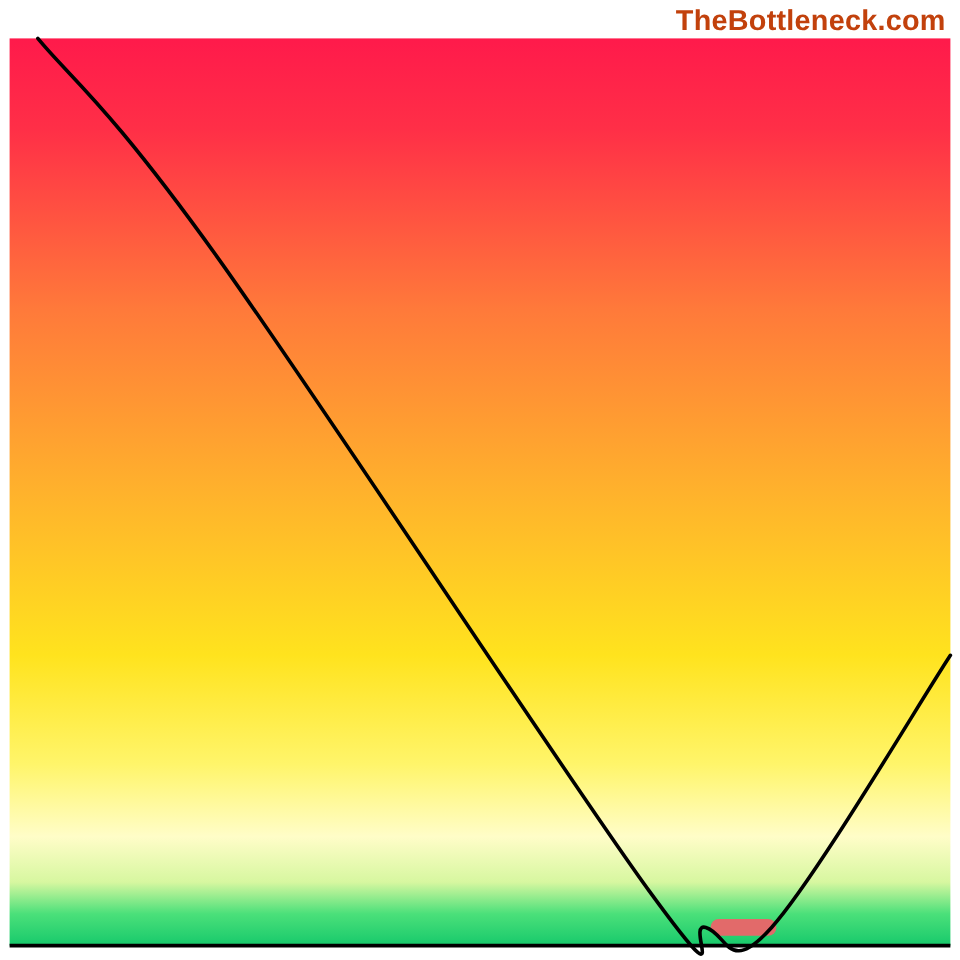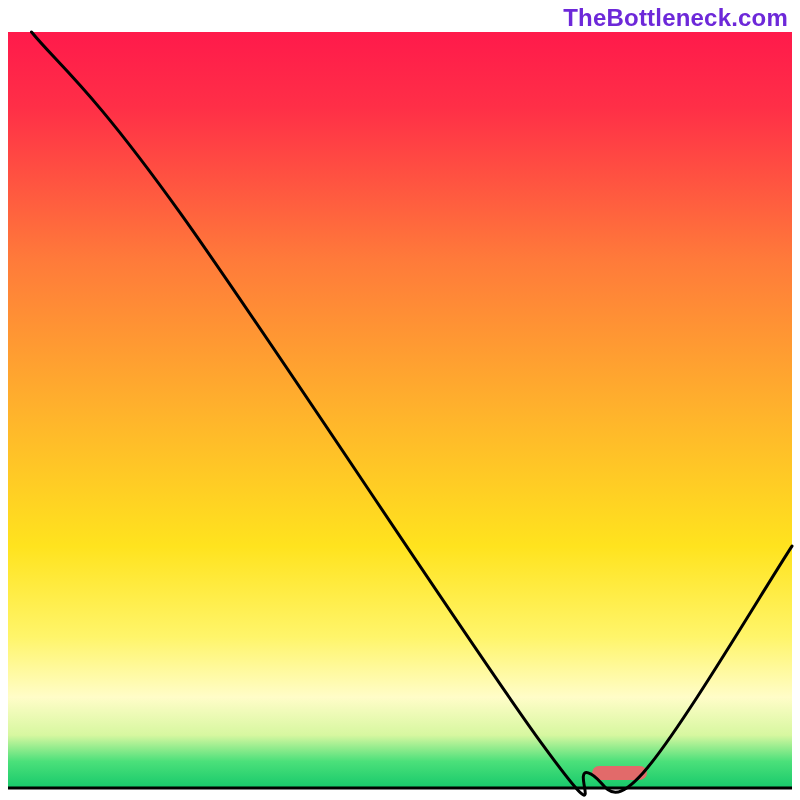--- a/index.html
+++ b/index.html
@@ -15,21 +15,21 @@
     width: 800px;
     height: 800px;
   }
   .watermark {
     position: absolute;
     top: 4px;
     right: 12px;
     font-family: Arial, Helvetica, sans-serif;
     font-size: 24px;
     font-weight: 600;
-    color: #6d28d9;
+    color: #c2410c;
     letter-spacing: 0.2px;
     user-select: none;
   }
   svg {
     position: absolute;
     inset: 0;
   }
 </style>
 </head>
 <body>

